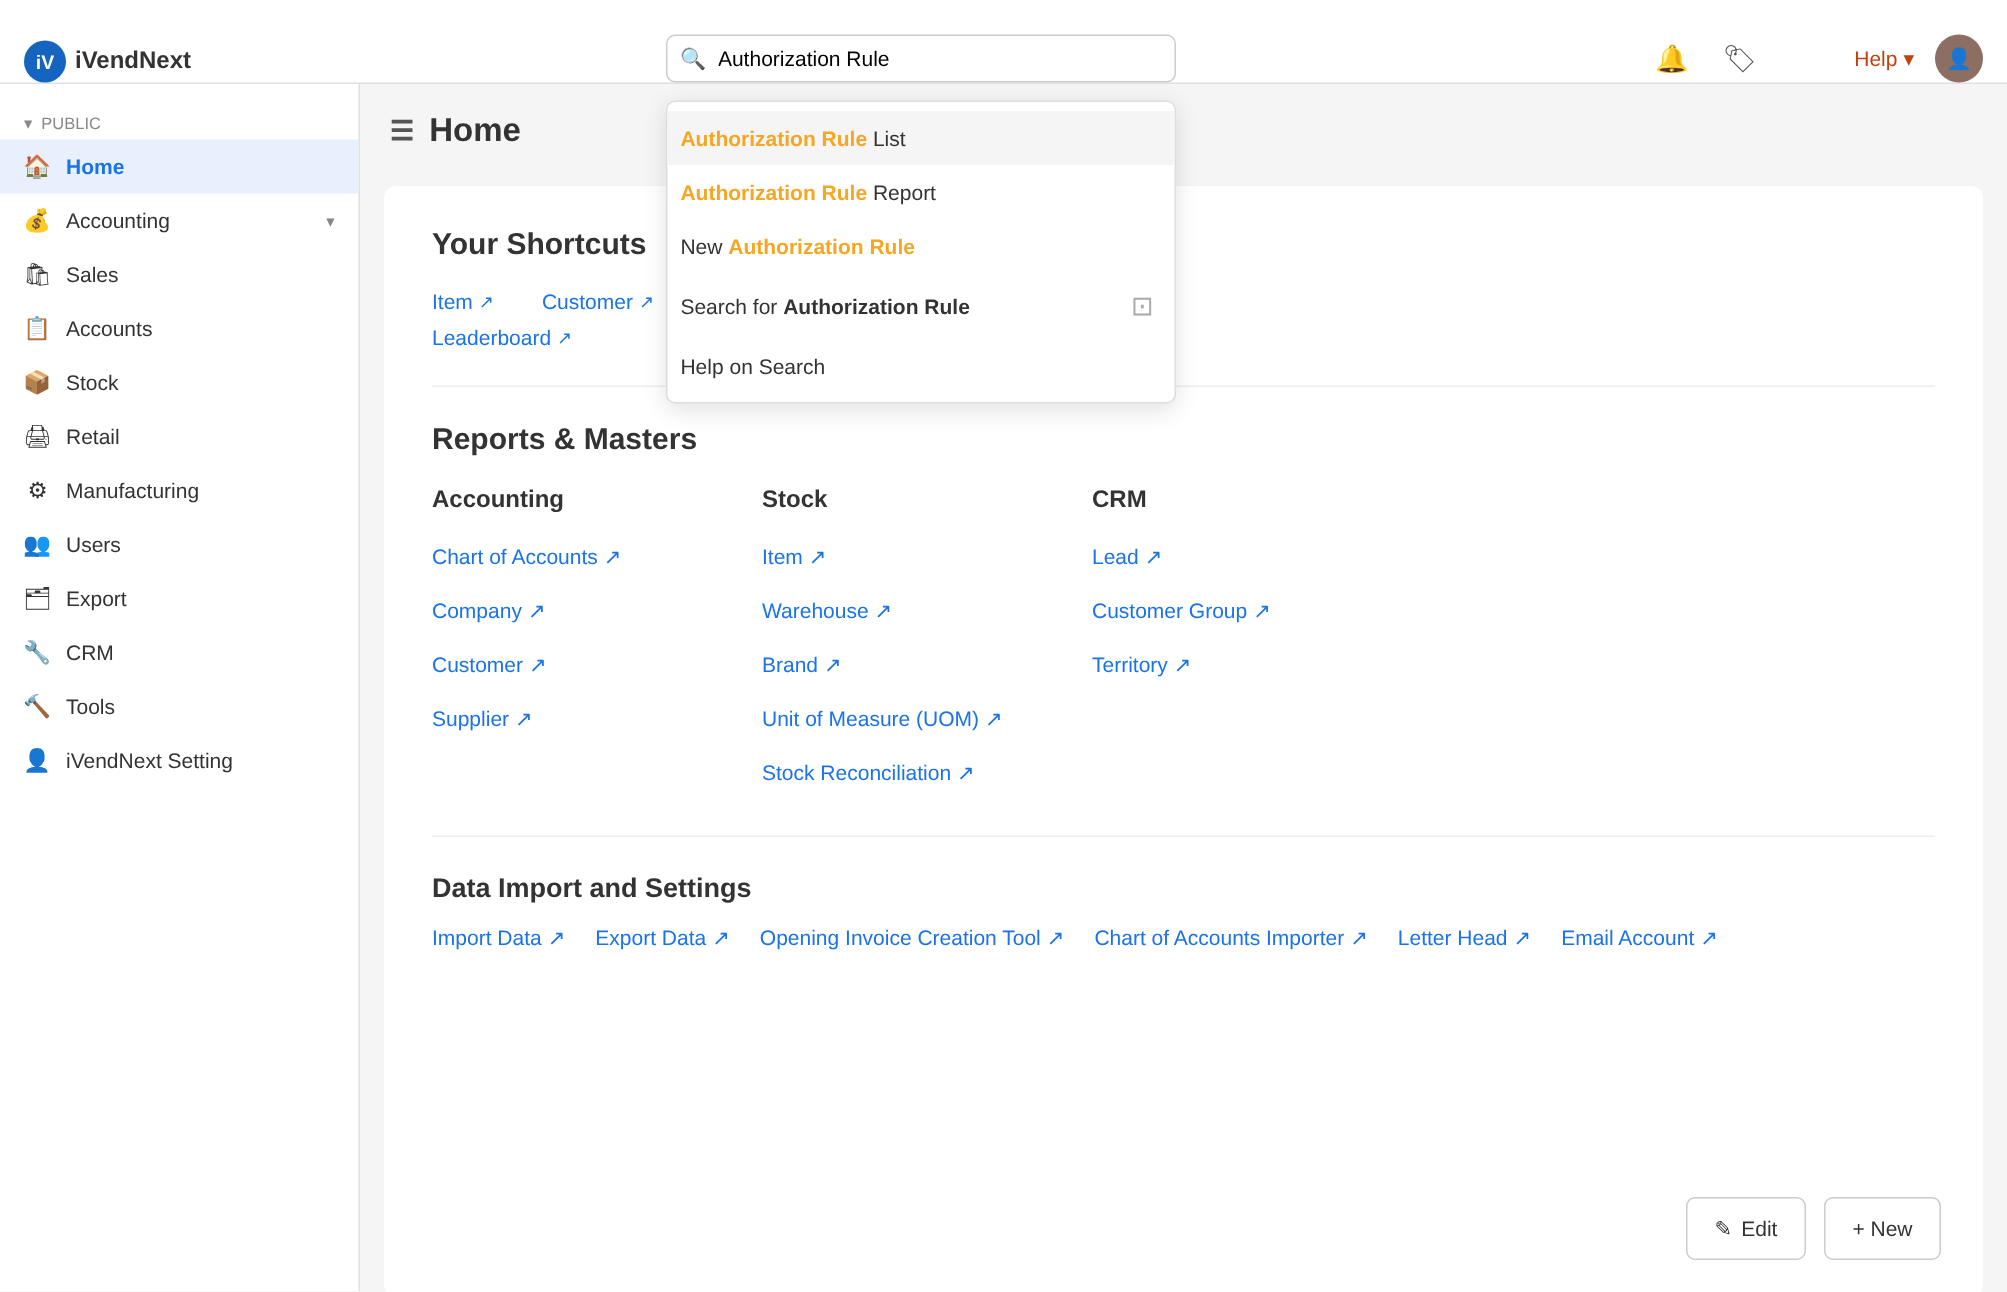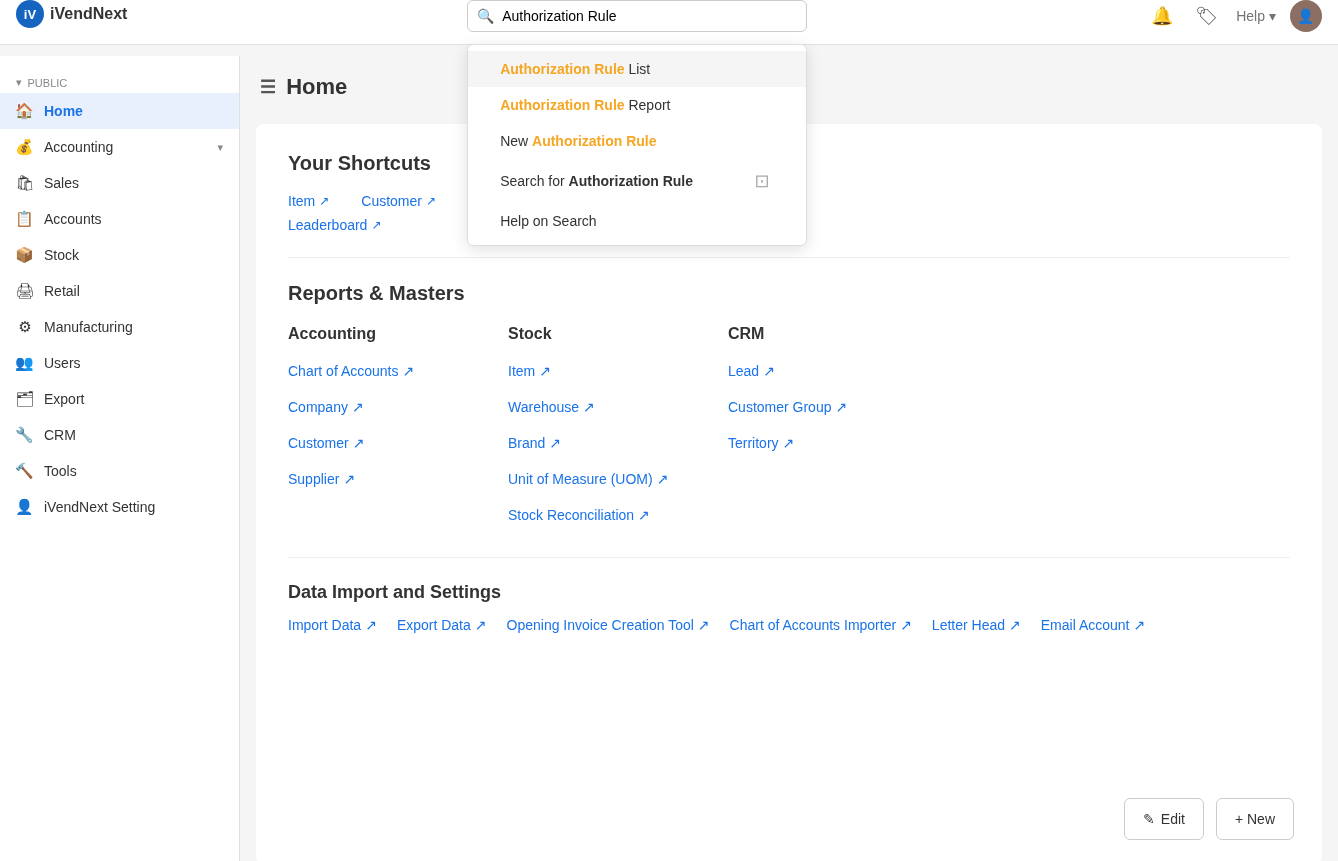--- a/index.html
+++ b/index.html
@@ -1,46 +1,46 @@
 <!DOCTYPE html>
 <html><head>
   <meta charset="utf-8">
   <style>
     * { box-sizing: border-box; margin: 0; padding: 0; }
     body { font-family: -apple-system, BlinkMacSystemFont, 'Segoe UI', sans-serif; font-size: 14px; background: #f5f5f5; color: #333; height: 861px; overflow: hidden; }
 
     
     .navbar {
-      display: flex; align-items: flex-start; background: #fff;
-      border-bottom: 1px solid #e0e0e0; padding: 0 16px; height: 45px;
+      display: flex; align-items: flex-end; background: #fff;
+      border-bottom: 1px solid #e0e0e0; padding: 0 16px; height: 56px;
       position: fixed; top: 0; left: 0; right: 0; z-index: 100;
     }
     .navbar-brand { display: flex; align-items: center; gap: 6px; font-weight: 700; font-size: 16px; color: #333; flex-shrink: 0; }
     .brand-logo { width: 28px; height: 28px; background: #1565c0; border-radius: 50%; display: flex; align-items: center; justify-content: center; color: #fff; font-weight: 900; font-size: 13px; }
     .navbar-search-area { flex: 1; display: flex; justify-content: center; }
     .navbar-search-wrapper { position: relative; width: 340px; }
     .search-input-box {
       width: 100%; padding: 7px 12px 7px 34px; border: 1px solid #ccc;
       border-radius: 6px; font-size: 14px; background: #fff; outline: none;
     }
     .search-icon-nav { position: absolute; left: 10px; top: 50%; transform: translateY(-50%); color: #888; font-size: 14px; }
     .navbar-actions { display: flex; align-items: center; gap: 14px; flex-shrink: 0; }
     .nav-icon-btn { background: none; border: none; cursor: pointer; font-size: 18px; color: #555; padding: 4px; }
-    .help-btn { background: none; border: none; cursor: pointer; font-size: 14px; color: #737373; display: flex; align-items: center; gap: 4px; }
+    .help-btn { background: none; border: none; cursor: pointer; font-size: 14px; color: #c2410c; display: flex; align-items: center; gap: 4px; margin-left: 47px; }
     .avatar { width: 32px; height: 32px; border-radius: 50%; background: #8d6e63; display: flex; align-items: center; justify-content: center; overflow: hidden; }
 
     
     .search-dropdown {
       position: absolute; top: 44px; left: 50%; transform: translateX(-50%);
       width: 340px; background: #fff; border: 1px solid #ddd;
       border-radius: 6px; box-shadow: 0 4px 16px rgba(0,0,0,0.12); z-index: 200;
       padding: 6px 0;
     }
     .dropdown-item {
-      padding: 10px 32px; cursor: pointer; font-size: 14px; color: #333;
+      padding: 10px 9px; cursor: pointer; font-size: 14px; color: #333;
       display: flex; align-items: center; justify-content: space-between;
     }
     .dropdown-item.active { background: #f5f5f5; }
     .highlight { color: #f5a623; font-weight: 600; }
     .dropdown-icon { color: #aaa; font-size: 18px; width: 24px; height: 24px; display: flex; align-items: center; justify-content: center; }
 
     
     .app-layout { display: flex; padding-top: 56px; height: 861px; }
 
     

